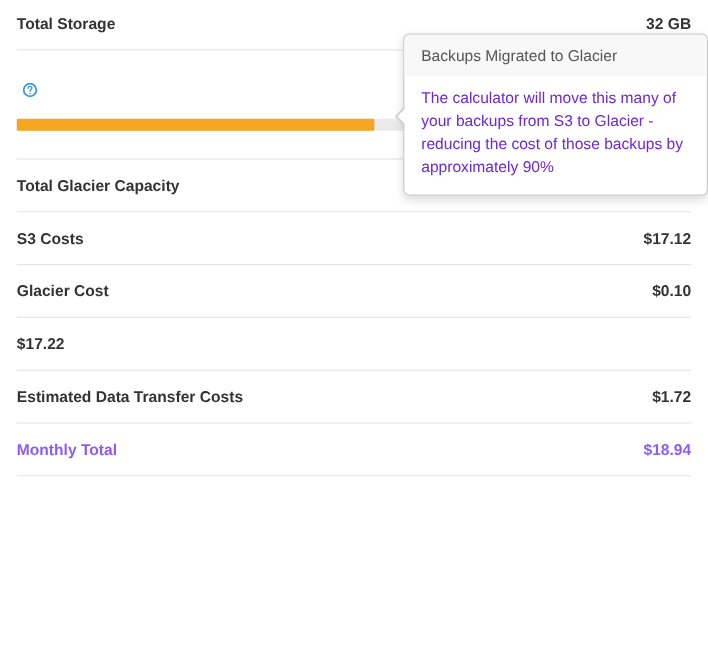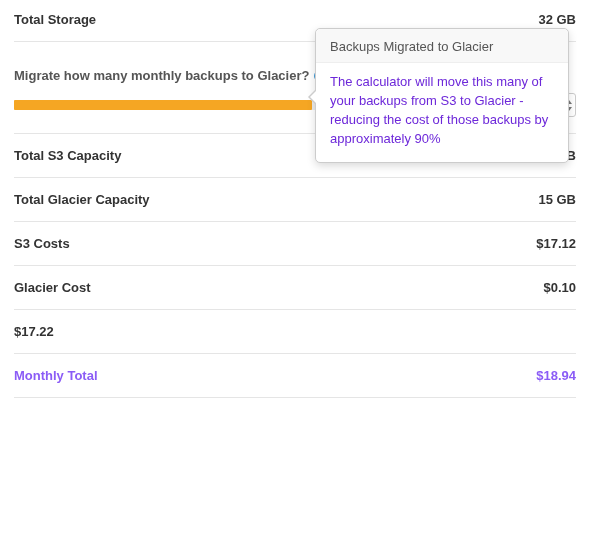--- a/index.html
+++ b/index.html
@@ -107,21 +107,21 @@
     display: flex;
     align-items: center;
     justify-content: center;
   }
   .spinner-btn svg { display: block; }
 
   
   .tooltip {
     position: absolute;
     top: 28px;
-    right: 21px;
+    right: 0;
     width: 254px;
     background: #fff;
     border: 1px solid #ccc;
     border-radius: 5px;
     box-shadow: 0 3px 8px rgba(0,0,0,0.15);
     font-size: 13px;
     color: #555;
     z-index: 10;
   }
   .tooltip::before {
@@ -165,21 +165,20 @@
 
 <div class="wrap">
 
   <div class="row">
     <span class="label">Total Storage</span>
     <span class="value">32 GB</span>
   </div>
 
   <div class="slider-section">
     <div class="slider-label">
-      <span>Migrate how many monthly backups to Glacier?</span>
       <span class="help-icon">
         <svg width="12" height="12" viewBox="0 0 16 16" fill="currentColor">
           <circle cx="8" cy="8" r="7" fill="none" stroke="currentColor" stroke-width="2"></circle>
           <path d="M6 6a2 2 0 1 1 3 1.7c-.6.4-1 .8-1 1.6v.2" fill="none" stroke="currentColor" stroke-width="1.6" stroke-linecap="round"></path>
           <circle cx="8" cy="12" r="0.9"></circle>
         </svg>
       </span>
     </div>
     <div class="slider-track-wrap">
       <div class="slider-track">
@@ -196,44 +195,44 @@
           <div class="spinner-btn">
             <svg width="6" height="4" viewBox="0 0 6 4">
                 <path d="M0 0 L3 4 L6 0 Z" fill="currentColor"></path>
               </svg>
           </div>
         </div>
       </div>
     </div>
   </div>
 
-  <div class="row">
-    <span class="label">Total S3 Capacity</span>
-    <span class="value">22 GB</span>
-  </div>
 
   <div class="row">
     <span class="label">Total Glacier Capacity</span>
     <span class="value">15 GB</span>
   </div>
 
   <div class="row">
     <span class="label">S3 Costs</span>
     <span class="value">$17.12</span>
   </div>
 
   <div class="row">
     <span class="label">Glacier Cost</span>
     <span class="value">$0.10</span>
   </div>
 
   <div class="row">
     <span class="value">$17.22</span>
   </div>
 
+  <div class="row">
+    <span class="label">Estimated Data Transfer Costs</span>
+    <span class="value">$1.72</span>
+  </div>
 
   <div class="row row-total">
     <span class="label">Monthly Total</span>
     <span class="value">$18.94</span>
   </div>
 
   <div class="tooltip">
     <div class="tooltip-title">Backups Migrated to Glacier</div>
     <div class="tooltip-body">The calculator will move this many of your backups from S3 to Glacier - reducing the cost of those backups by approximately 90%</div>
   </div>

